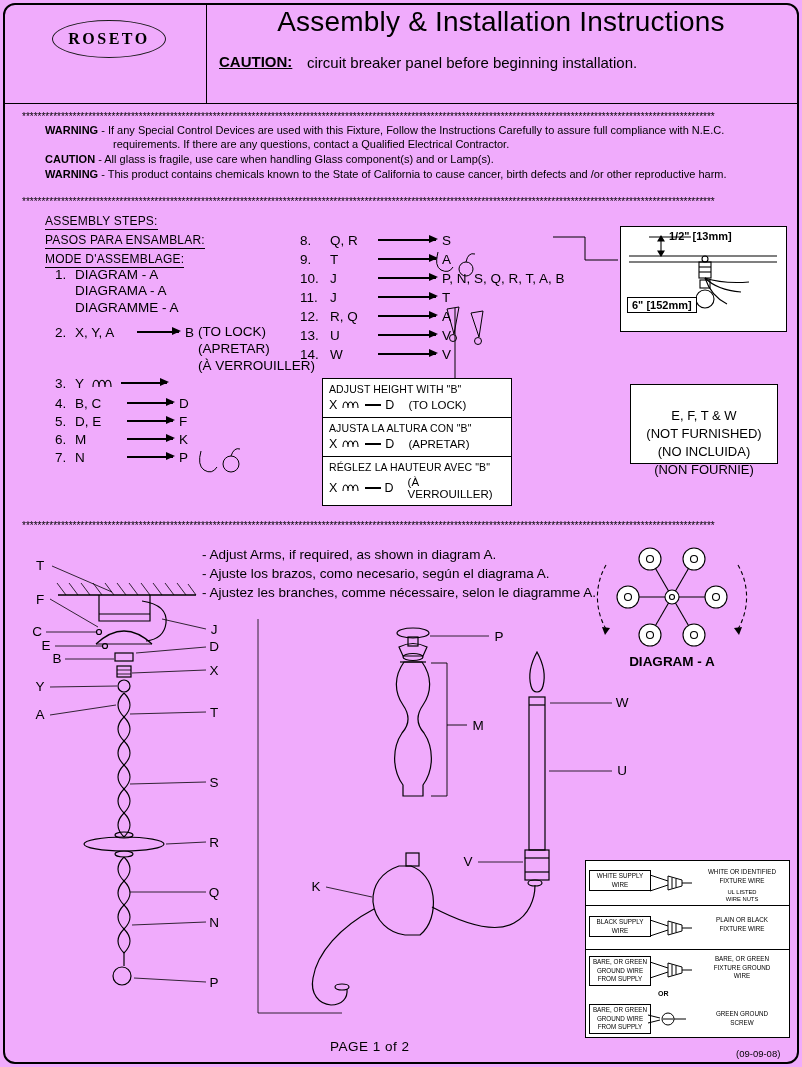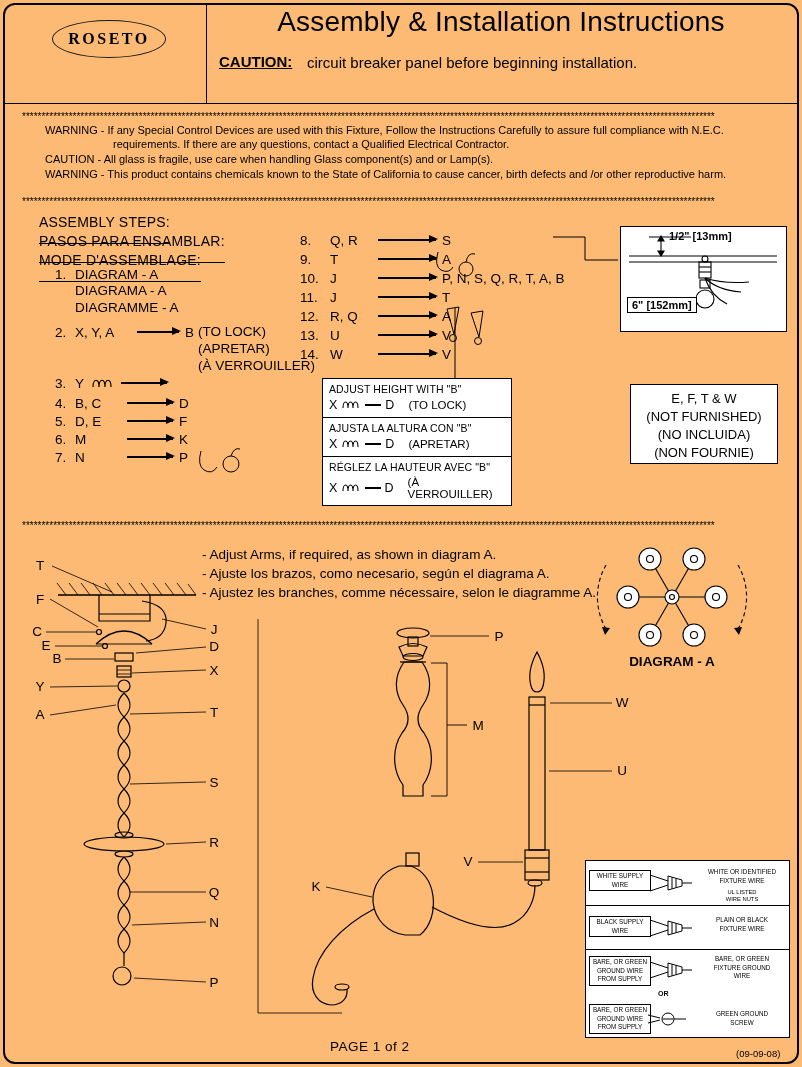--- a/index.html
+++ b/index.html
@@ -1,48 +1,48 @@
 <!DOCTYPE html>
 <html><head>
 <meta charset="utf-8">
 <style>
   html,body { margin:0; padding:0; background:#e8e8e8; }
-  .page { position:relative; width:802px; height:1067px; background:#fdba74;
+  .page { position:relative; width:802px; height:1067px; background:#f0abfc;
           font-family:"Liberation Sans", sans-serif; color:#000; overflow:hidden; margin:0 auto; }
   .frame { position:absolute; inset:3px; border:2px solid #000; border-radius:12px; pointer-events:none; }
   .abs { position:absolute; }
   .logo { position:absolute; left:52px; top:20px; width:112px; height:36px; border:1.6px solid #1a1a1a;
           border-radius:50%; display:flex; align-items:center; justify-content:center;
           font-family:"Liberation Serif", serif; font-size:16px; letter-spacing:2.5px; font-weight:600; }
   .vdiv { position:absolute; left:206px; top:5px; height:98px; border-left:1.5px solid #000; }
   .hline { position:absolute; left:5px; top:103px; width:792px; border-top:1.6px solid #000; }
   .title { position:absolute; left:208px; top:6px; width:586px; text-align:center; font-size:28px; letter-spacing:0.2px; }
   .caution-label { position:absolute; left:219px; top:53px; font-size:15px; font-weight:bold; text-decoration:underline; }
   .caution-text { position:absolute; left:307px; top:53px; width:470px; font-size:15px; line-height:20px; }
   .stars { position:absolute; left:22px; width:758px; font-size:10px; white-space:nowrap; overflow:hidden; }
   .warn { position:absolute; font-size:11px; white-space:nowrap; }
-  .warn b { font-weight:normal; }
-  .ah { position:absolute; left:39px; font-size:14px; border-bottom:1.1px solid #000; padding-bottom:13px; letter-spacing:0.2px; }
+  .warn b { font-weight:bold; }
+  .ah { position:absolute; left:45px; font-size:12px; border-bottom:1.1px solid #000; padding-bottom:1px; letter-spacing:0.2px; }
   .srow,.lrow { position:absolute; display:flex; align-items:center; height:16px; font-size:13.5px; white-space:nowrap; }
   .srow { left:300px; } .lrow { left:55px; }
   .sn { width:30px; } .sf { width:48px; }
   .ln { width:20px; } .lf { min-width:48px; padding-right:4px; }
   .arr { position:relative; height:1.4px; background:#000; flex:none; }
   .arr::after { content:""; position:absolute; right:-2px; top:-4.1px; width:0; height:0;
                 border-left:9px solid #000; border-top:4.4px solid transparent; border-bottom:4.4px solid transparent; }
   .a58 { width:58px; margin-right:6px; } .a42 { width:42px; margin-right:6px; } .a46 { width:46px; margin-right:6px; }
   .note { position:absolute; font-size:13.5px; white-space:nowrap; }
   .bx { position:absolute; border:1.3px solid #000; background:#fff; box-sizing:border-box; }
   .hbs { border-bottom:1.3px solid #000; padding:4px 6px 5px; }
   .hbs:last-child { border-bottom:none; }
   .hbt { font-size:10.5px; letter-spacing:0.1px; }
   .hbf { display:flex; align-items:center; gap:4px; font-size:12.5px; margin-top:3px; }
   .dash { width:16px; height:1.3px; background:#000; }
   .hnote { margin-left:10px; font-size:11.5px; }
-  .nf { text-align:center; font-size:13px; line-height:18px; padding-top:5px; }
+  .nf { text-align:center; font-size:13px; line-height:18px; padding-top:22px; }
   .mlab { position:absolute; font-size:11px; font-weight:600; white-space:nowrap; }
   .mlab2 { position:absolute; font-size:11px; font-weight:600; border:1px solid #000; padding:1px 4px; background:#fff; white-space:nowrap; }
   .anote { position:absolute; font-size:13.5px; white-space:nowrap; }
   svg text { font-family:"Liberation Sans", sans-serif; }
   .wrow { position:absolute; left:0; right:0; }
   .wsupply { position:absolute; border:1px solid #000; font-size:6.3px; text-align:center; padding:1px 2px; line-height:1.35; background:#fff; }
   .wfix { position:absolute; font-size:6.3px; text-align:center; line-height:1.35; }
   .wnote { position:absolute; font-size:5.8px; text-align:center; line-height:1.25; }
   .wor { position:absolute; font-size:7px; font-weight:bold; }
   .footer-page { position:absolute; left:330px; top:1039px; width:200px; font-size:13.5px; letter-spacing:0.5px; }

